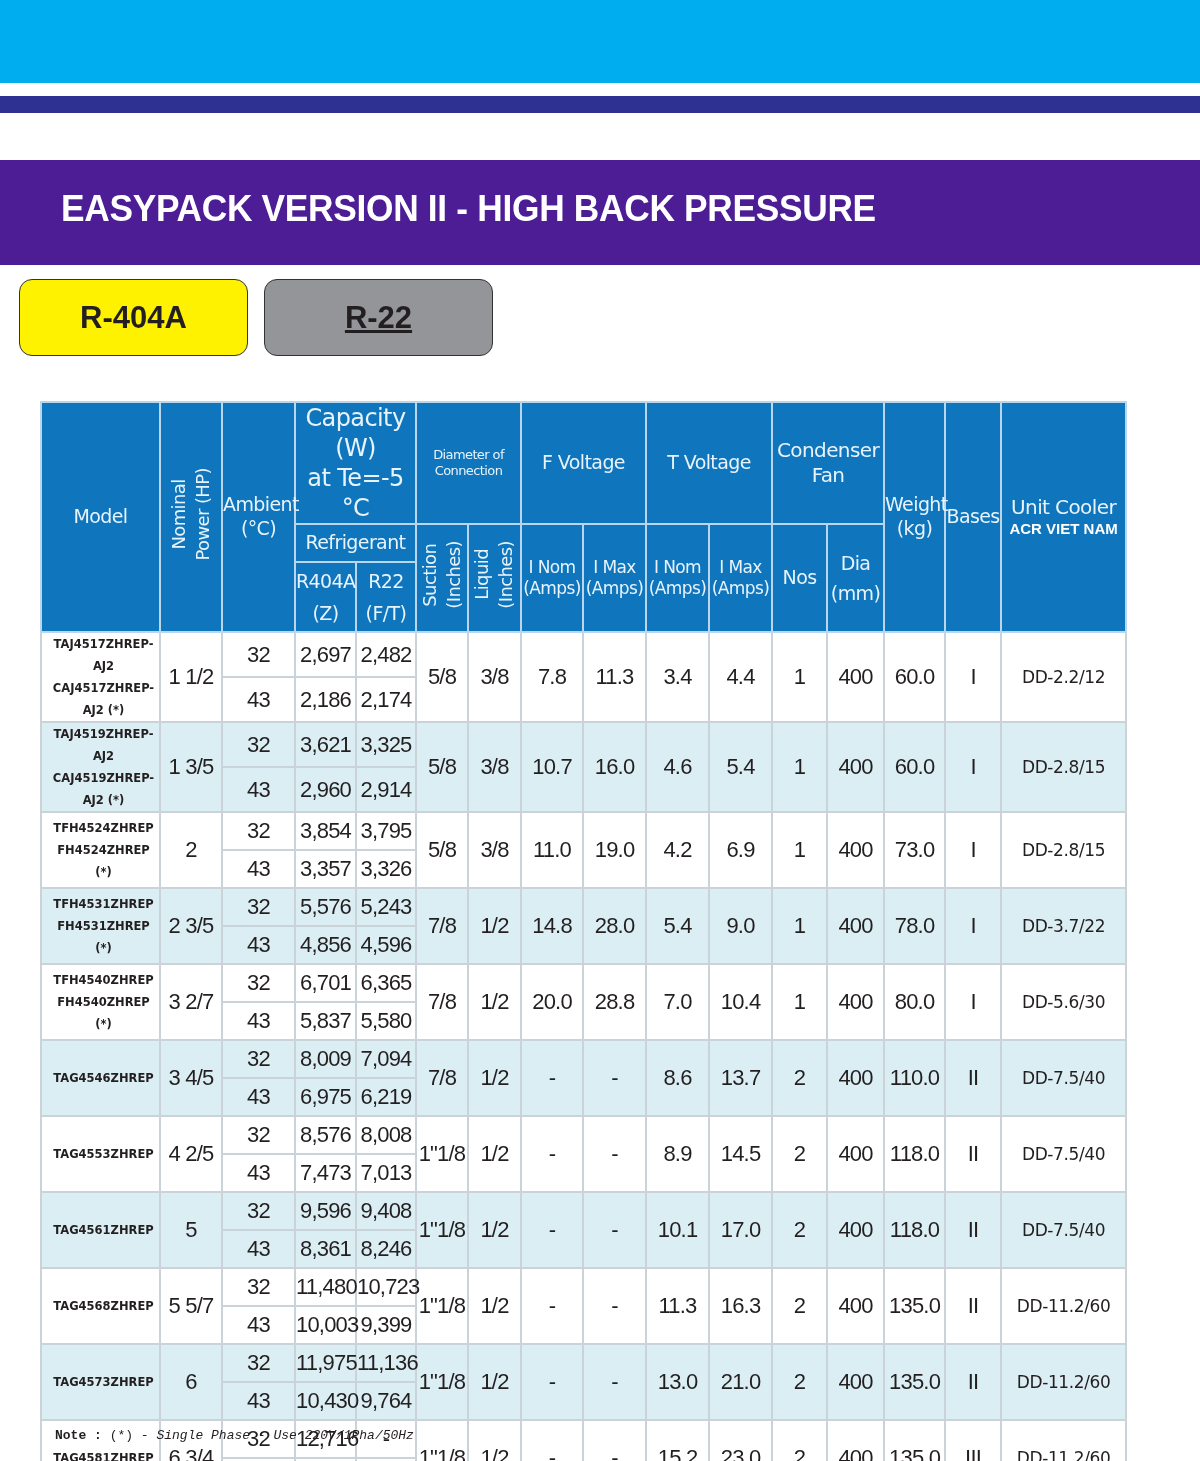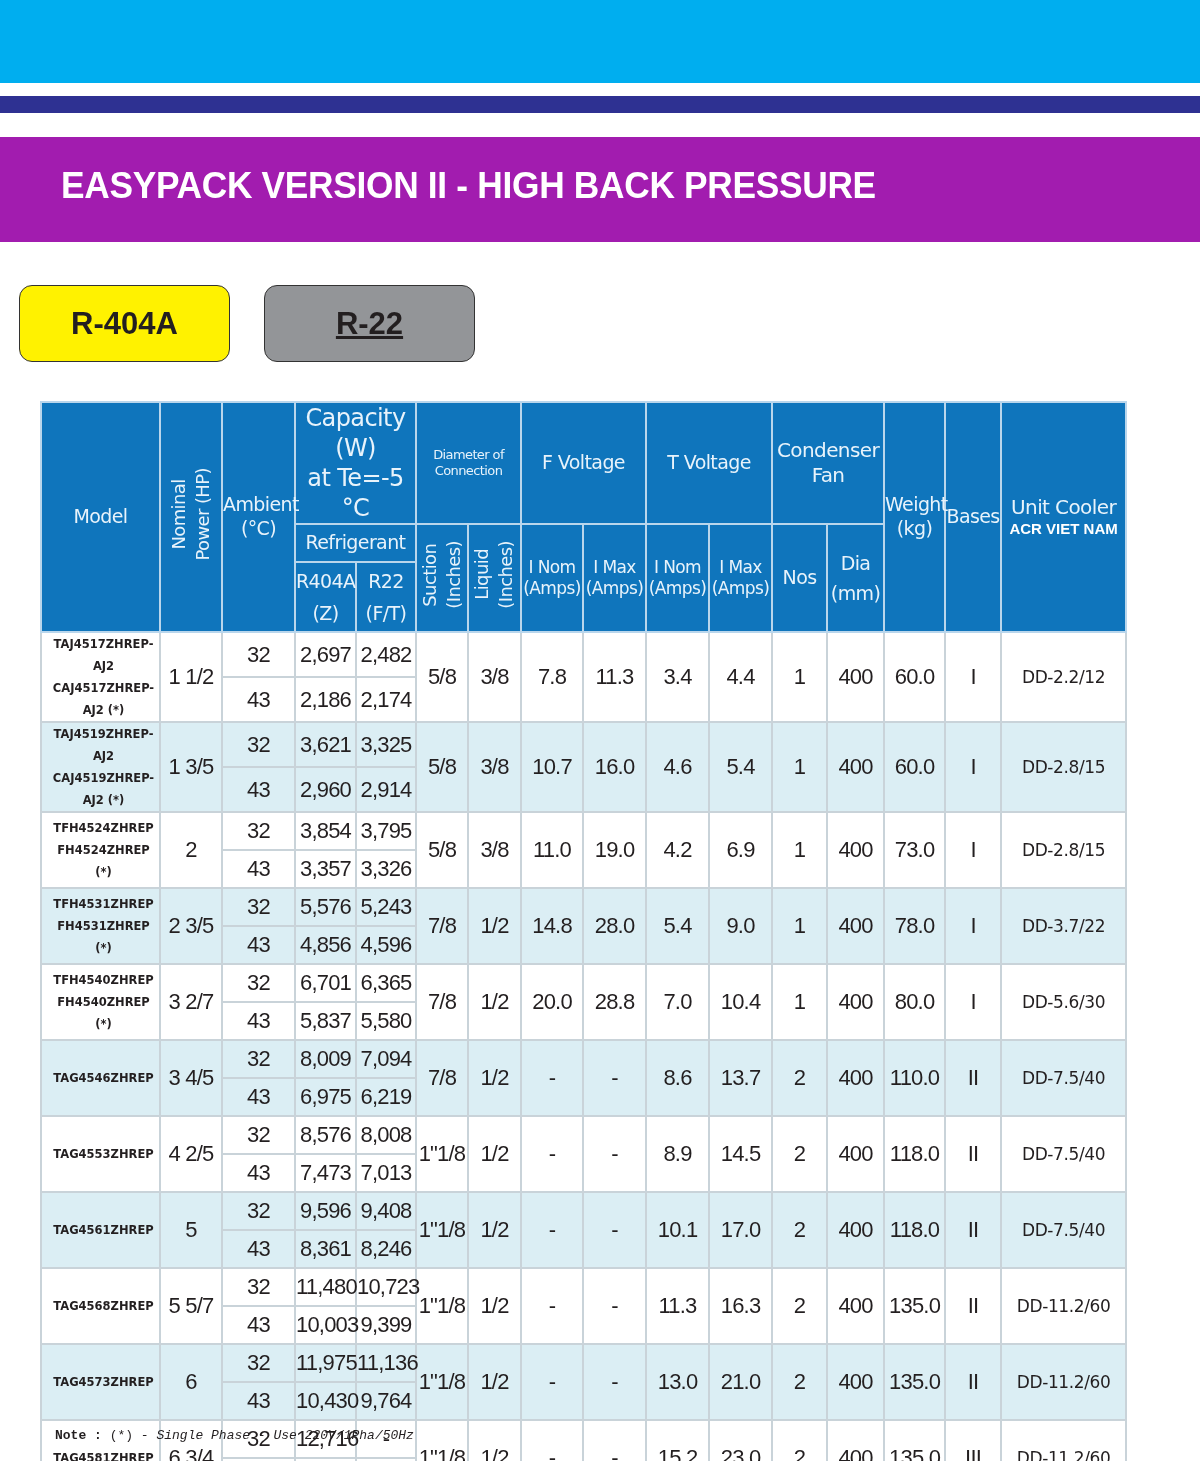--- a/index.html
+++ b/index.html
@@ -1,21 +1,21 @@
 <!DOCTYPE html>
 <html><head>
 <meta charset="utf-8">
 <style>
   * { box-sizing: border-box; margin: 0; padding: 0; }
   body { width: 1200px; height: 1461px; background: #ffffff; position: relative; overflow: hidden; font-family: "DejaVu Sans", sans-serif; }
   .top-band { position: absolute; left: 0; top: 0; width: 1200px; height: 83px; background: #00aeef; }
   .stripe { position: absolute; left: 0; top: 96px; width: 1200px; height: 17px; background: #2e3192; }
-  .title-bar { position: absolute; left: 0; top: 137px; width: 1200px; height: 105px; background: #a21caf; }
+  .title-bar { position: absolute; left: 0; top: 160px; width: 1200px; height: 105px; background: #4c1d95; }
   .title-bar h1 { position: absolute; left: 61px; top: 174px; top: 28px; color: #fff; font-family: "Liberation Sans", sans-serif; font-weight: bold; font-size: 36px; letter-spacing: -0.3px; transform: scaleX(0.98); transform-origin: left; }
-  .ref-btn { position: absolute; top: 285px; width: 211px; height: 77px; border-radius: 13px; border: 1.5px solid #333; display: flex; align-items: center; justify-content: center; font-family: "Liberation Sans", sans-serif; font-weight: bold; font-size: 31px; color: #231f20; cursor: pointer; }
+  .ref-btn { position: absolute; top: 279px; width: 229px; height: 77px; border-radius: 13px; border: 1.5px solid #333; display: flex; align-items: center; justify-content: center; font-family: "Liberation Sans", sans-serif; font-weight: bold; font-size: 31px; color: #231f20; cursor: pointer; }
   .ref-btn.r404a { left: 19px; background: #fff200; }
   .ref-btn.r22 { left: 264px; background: #939598; text-decoration: underline; }
 
   table.spec { position: absolute; left: 40px; top: 401px; width: 1085px; border-collapse: collapse; table-layout: fixed; font-family: "DejaVu Sans", sans-serif; }
   table.spec th, table.spec td { border: 2px solid #c9d3d9; text-align: center; vertical-align: middle; }
   table.spec thead th { background: #0f75bc; color: #e8f3fb; font-weight: normal; font-size: 19px; line-height: 1.25; letter-spacing: -0.6px; border-color: #b9d6ec; padding: 0; }
   th.vert span { display: inline-block; writing-mode: vertical-rl; transform: rotate(180deg); white-space: pre-line; line-height: 1.35; font-size: 18px; }
   th .acr { display: block; font-weight: bold; font-family: "Liberation Sans", sans-serif; font-size: 15px; letter-spacing: 0; color: #fff; }
   table.spec tbody td { height: 38px; font-family: "Liberation Sans Narrow", "Liberation Sans", sans-serif; font-size: 22px; color: #231f20; letter-spacing: -0.8px; padding: 0; }
   table.spec tbody tr.alt td { background: #dbeef4; }

